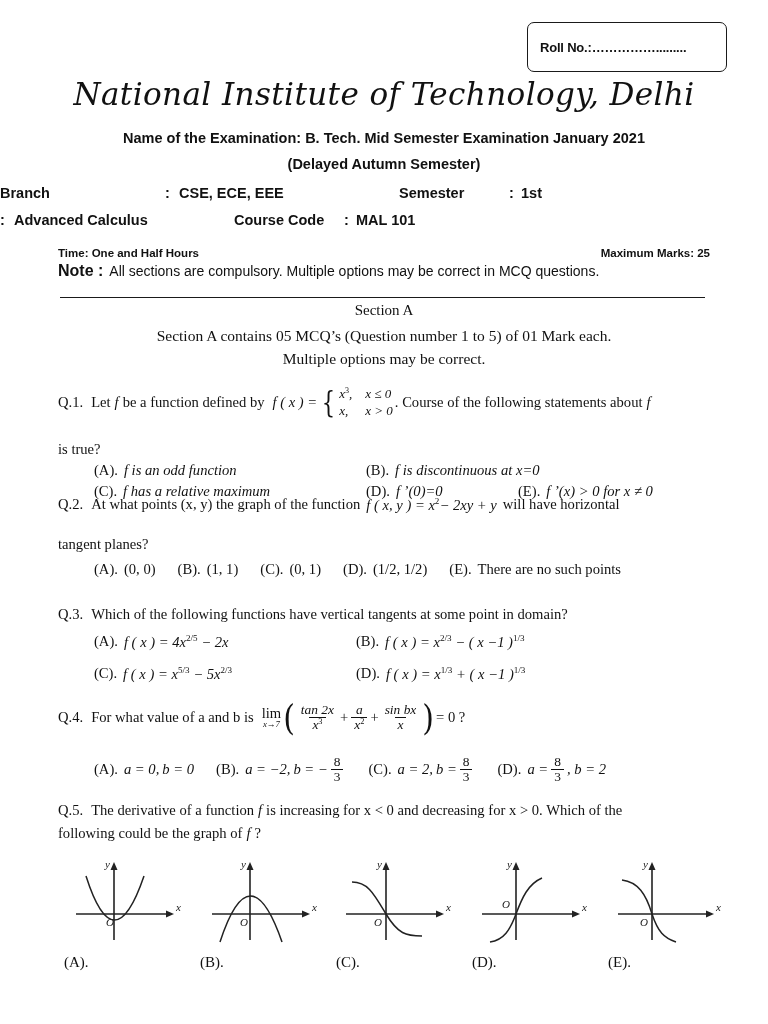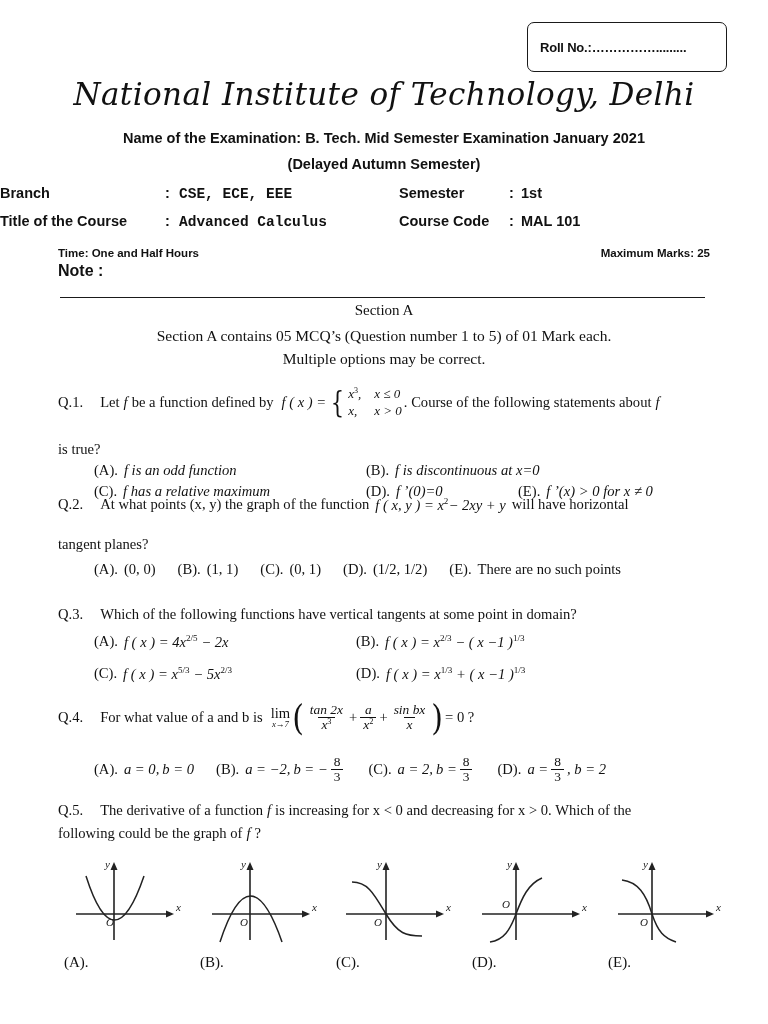--- a/index.html
+++ b/index.html
@@ -60,21 +60,21 @@
   .info { position: absolute; top: 185px; left: 0; width: 768px; }
   .info-row {
     display: flex; align-items: baseline;
     font-family: "Liberation Sans", sans-serif;
     font-weight: bold;
     font-size: 14.5px;
     margin-bottom: 11px;
   }
   .c-label { width: 165px; }
   .c-colon { width: 14px; }
-  .c-value { width: 220px; font-family: Liberation Mono, monospace; }
+  .c-value { width: 220px; }
   .c-label2 { width: 110px; }
   .c-colon2 { width: 12px; }
   .c-value2 { width: 120px; }
 
   
   .time-row {
     position: absolute; top: 247px; left: 58px; width: 652px;
     display: flex; justify-content: space-between;
     font-family: "Liberation Sans", sans-serif;
     font-weight: bold;
@@ -105,21 +105,21 @@
     font-size: 15px;
     font-family: "Liberation Serif", serif;
   }
   .sec-head { top: 302px; }
   .sec-desc { top: 327px; font-size: 15.5px; }
   .sec-note { top: 350px; font-size: 15.5px; }
 
   
   .qblock { position: absolute; left: 58px; width: 660px; font-size: 14.6px; }
   .qline { display: flex; align-items: center; flex-wrap: nowrap; white-space: nowrap; }
-  .qnum { margin-right: 17px; }
+  .qnum { margin-right: 8px; }
   .opts { margin-left: 36px; }
   .optrow { display: flex; align-items: center; white-space: nowrap; margin-top: 4px; }
   .opt { margin-right: 22px; display: flex; align-items: center; }
   .opt-lab { margin-right: 6px; }
   .mi { font-style: italic; font-family: "Liberation Serif", serif; }
   .mu { font-style: normal; }
   sup.exn { font-size: 0.62em; vertical-align: super; font-style: normal; }
 
   
   .piece { display: inline-flex; align-items: center; margin: 0 2px; }
@@ -168,36 +168,36 @@
   <div class="info">
     <div class="info-row">
       <span class="c-label">Branch</span>
       <span class="c-colon">:</span>
       <span class="c-value">CSE, ECE, EEE</span>
       <span class="c-label2">Semester</span>
       <span class="c-colon2">:</span>
       <span class="c-value2">1st</span>
     </div>
     <div class="info-row">
-      <span class="c-label">Title of the Course</span>
       <span class="c-colon">:</span>
       <span class="c-value">Advanced Calculus</span>
       <span class="c-label2">Course Code</span>
       <span class="c-colon2">:</span>
       <span class="c-value2">MAL 101</span>
     </div>
   </div>
 
   <div class="time-row">
     <span>Time: One and Half Hours</span>
     <span>Maximum Marks: 25</span>
   </div>
 
   <div class="note-row">
     <span class="note-label">Note :</span>
+    <span>All sections are compulsory. Multiple options may be correct in MCQ questions.</span>
   </div>
 
   <div class="divider"></div>
 
   <div class="sec-head">Section A</div>
   <div class="sec-desc">Section A contains 05 MCQ’s (Question number 1 to 5) of 01 Mark each.</div>
   <div class="sec-note">Multiple options may be correct.</div>
 
   <div class="qblock" style="top:386px;">
     <div class="qline">

